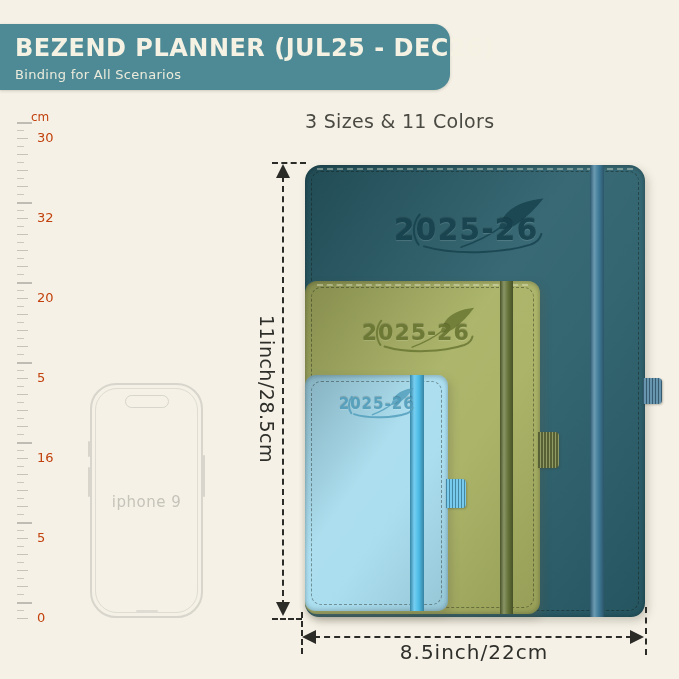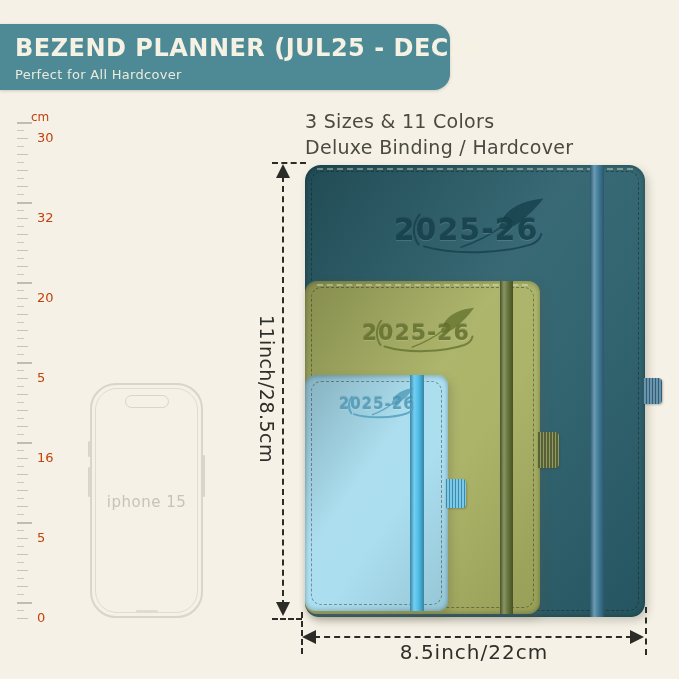--- a/index.html
+++ b/index.html
@@ -111,46 +111,45 @@
     font-size:20px;white-space:nowrap;color:#2e2e2a;letter-spacing:1px;text-align:right;
   }
 </style>
 </head>
 <body>
 
 <div class="stage" style="background: rgb(245, 241, 230);">
 
   <div class="banner" style="background: rgb(77, 138, 150); color: rgb(245, 242, 227);">
     <div class="banner-title">BEZEND PLANNER (JUL25 - DEC26)</div>
-    <div class="banner-subtitle">Perfect for All Hardcover</div>
+    <div class="banner-subtitle">Binding for All Scenarios</div>
   </div>
 
   <div class="features">
     <div>3 Sizes &amp; 11 Colors</div>
-    <div>Deluxe Binding / Hardcover</div>
   </div>
 
   <div class="ruler">
     <div class="ticks ticks-s"></div>
     <div class="ticks ticks-m"></div>
     <div class="ticks ticks-l"></div>
     <span class="ruler-unit">cm</span>
     <span class="ruler-num" style="top:8px">30</span>
     <span class="ruler-num" style="top:88px">32</span>
     <span class="ruler-num" style="top:168px">20</span>
     <span class="ruler-num" style="top:248px">5</span>
     <span class="ruler-num" style="top:328px">16</span>
     <span class="ruler-num" style="top:408px">5</span>
     <span class="ruler-num" style="top:488px">0</span>
   </div>
 
   <div class="phone">
     <div class="phone-inner"></div>
     <div class="phone-island"></div>
-    <div class="phone-label">iphone 15</div>
+    <div class="phone-label">iphone 9</div>
     <div class="phone-btn btn-l1"></div>
     <div class="phone-btn btn-l2"></div>
     <div class="phone-btn btn-r"></div>
     <div class="phone-port"></div>
   </div>
 
   <div class="planner planner-large" style="--cover: #295e6a; --band: #417e9c; --emboss: #16414d; --loop: #4e82a0;">
     <div class="stitch"></div>
     <div class="stitch-top"></div>
     <div class="band band-large"></div>

